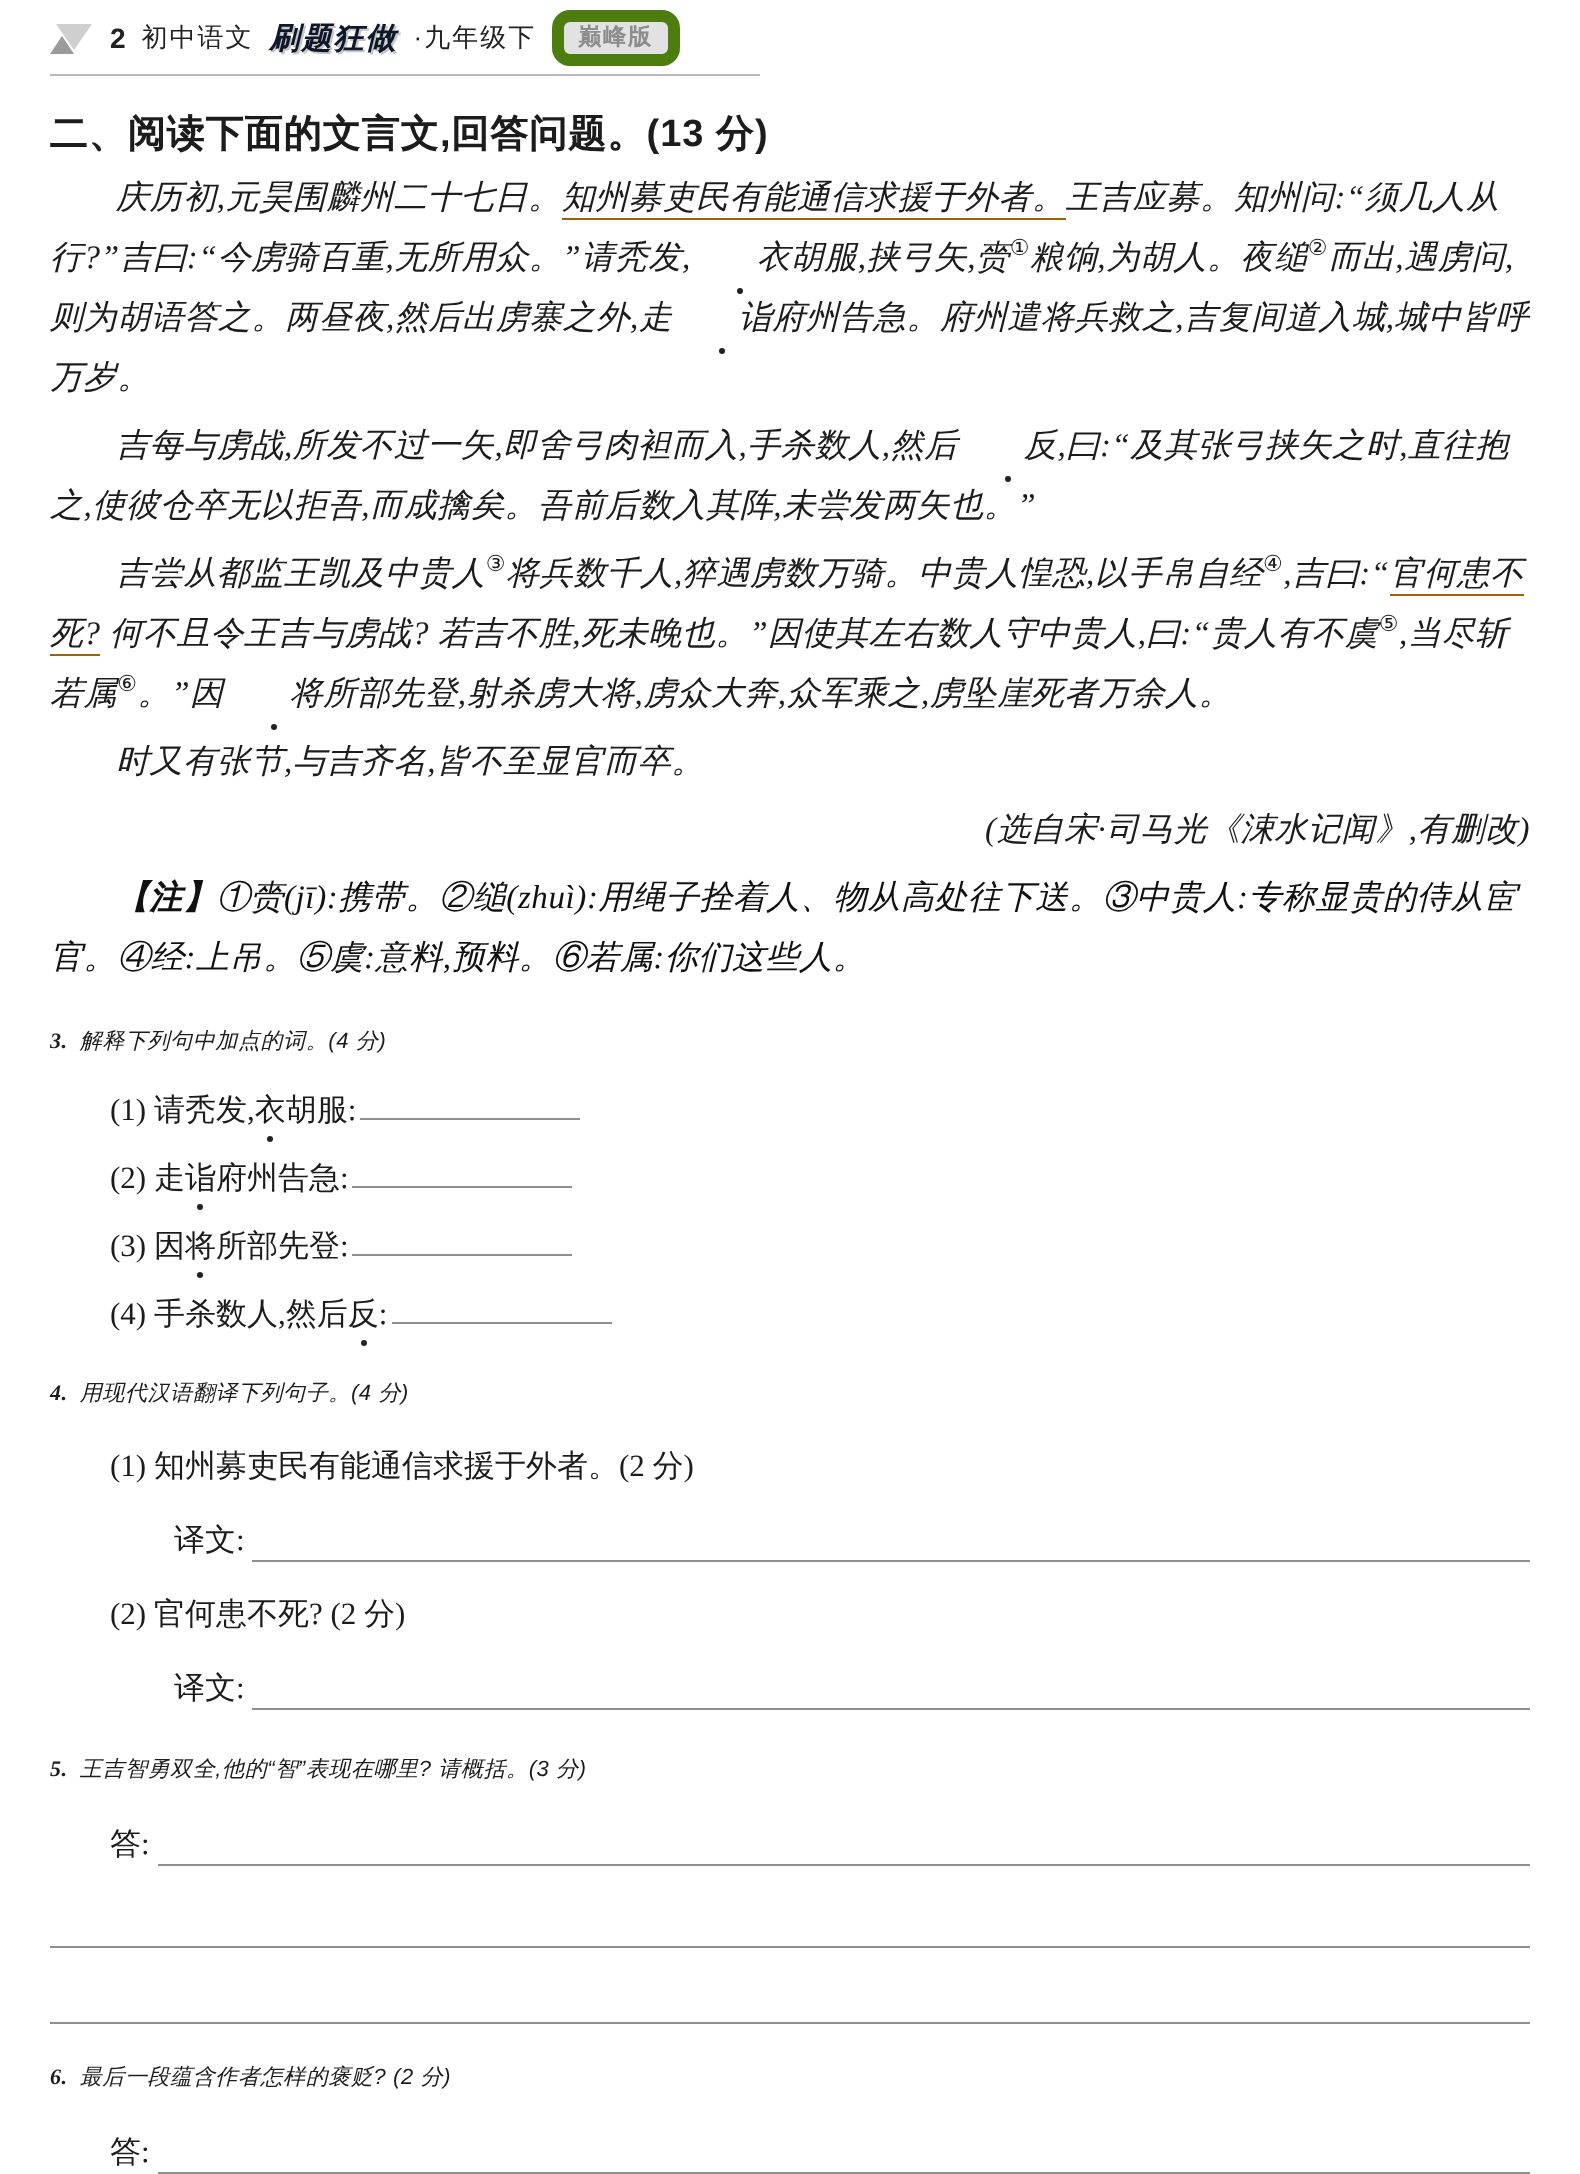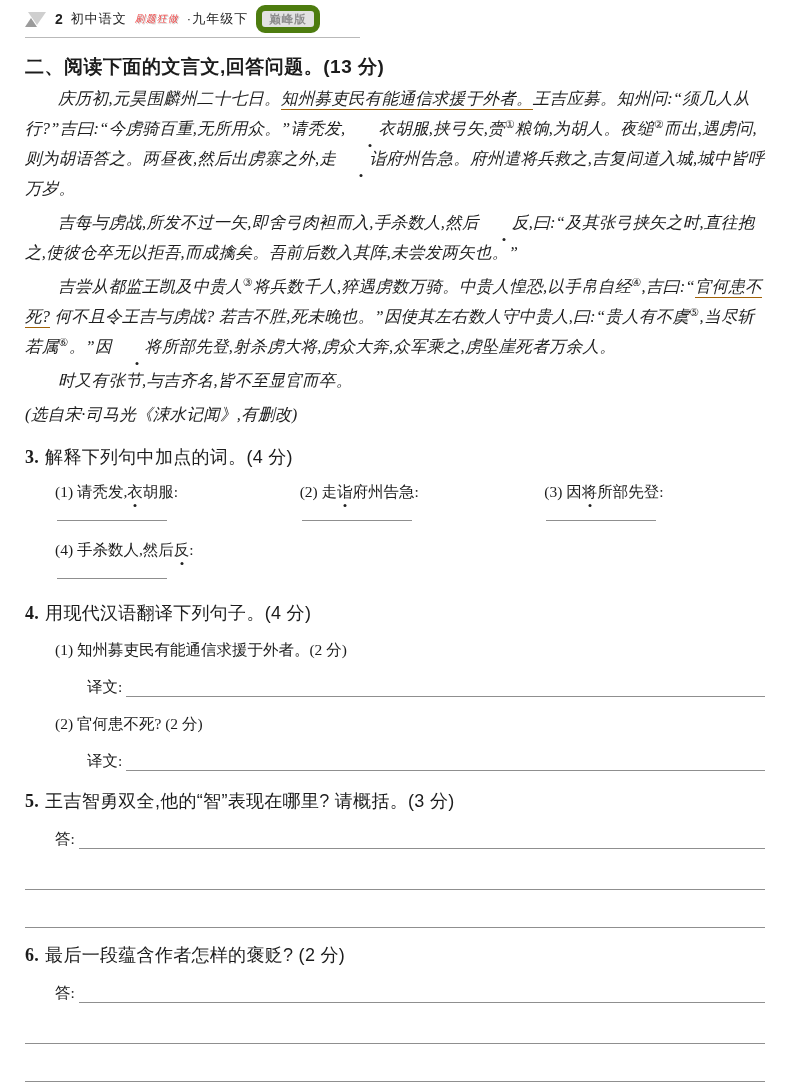--- a/index.html
+++ b/index.html
@@ -16,48 +16,48 @@
     border-bottom:1px solid #b9b9b9;padding:0 40px 4px 0;
     font-family:"Liberation Sans","DejaVu Sans",sans-serif;font-size:13px;color:#222;
   }
   .tri{position:relative;width:22px;height:15px;display:inline-block;}
   .tri .t1{position:absolute;left:3px;top:0;width:0;height:0;
     border-left:9px solid transparent;border-right:9px solid transparent;border-top:13px solid #cfcfcf;}
   .tri .t2{position:absolute;left:0;bottom:0;width:0;height:0;
     border-left:6px solid transparent;border-right:6px solid transparent;border-bottom:9px solid #9b9b9b;}
   .pnum{font-weight:bold;font-size:14px;}
   .btitle{font-weight:normal;letter-spacing:1px;}
-  .slogo{font-weight:normal;font-style:italic;color:#ef4444;letter-spacing:1px;
-    text-shadow:1px 1px 0 #c8c8c8;font-size:10px;}
+  .slogo{font-weight:bold;font-style:italic;color:#0f172a;letter-spacing:1px;
+    text-shadow:1px 1px 0 #c8c8c8;font-size:15px;}
   .badge{border:6px solid #4d7c0f;background:#e2e2e2;color:#8d8d8d;border-radius:9px;
     padding:0 7px;font-size:11.5px;font-weight:bold;letter-spacing:1px;line-height:16px;}
 
   
   .sec-title{margin:16px 0 0 0;font-size:19px;font-weight:bold;
     font-family:"Liberation Sans","DejaVu Sans",sans-serif;letter-spacing:0.5px;}
 
   
   .passage{margin-top:4px;}
   .passage p{margin:4px 0;font-size:16.5px;line-height:30px;text-indent:2em;
     font-style:italic;letter-spacing:0.3px;}
   .ul{border-bottom:1px solid #a16207;padding-bottom:1px;}
   .dotted{position:relative;display:inline-block;}
   .dotted::after{content:"";position:absolute;left:50%;transform:translateX(-50%);
     bottom:-3px;width:3px;height:3px;border-radius:50%;background:#222;}
   sup.circ{font-size:11px;vertical-align:super;line-height:0;font-style:normal;}
-  .source{text-align:left;text-indent:0 !important;font-size:15.5px;margin-top:2px !important;}
+  .source{text-align:right;text-indent:0 !important;font-size:15.5px;margin-top:2px !important;}
   .notes{margin:6px 0 0 0;font-size:13.5px;line-height:25px;font-style:normal;color:#111;}
   .notes b{font-weight:bold;}
 
   
   .q{margin-top:14px;}
-  .stem{font-size:18px;line-height:26px;
-    font-family:"Liberation Sans","DejaVu Sans",sans-serif;letter-spacing:0.3px;}
+  .stem{font-size:11px;line-height:26px;
+    font-family:"Liberation Sans","DejaVu Sans",sans-serif;letter-spacing:0.3px;font-style:italic;}
   .qnum{font-weight:bold;font-family:"Liberation Serif","DejaVu Serif",serif;margin-right:6px;}
-  .items{display:grid;grid-template-columns:1fr 1fr 1fr;column-gap:24px;margin-left:30px;}
+  .items{display:grid;grid-template-columns:1fr;column-gap:24px;margin-left:30px;}
   .item{margin-top:10px;font-size:15.5px;line-height:24px;}
   .blank{display:inline-block;width:110px;border-bottom:1.5px solid #8f8f8f;height:14px;
     vertical-align:baseline;margin-left:2px;}
   .sub{margin:12px 0 0 30px;font-size:15.5px;line-height:24px;}
   .ans-row{display:flex;align-items:flex-end;font-size:15.5px;line-height:26px;}
   .ans-row .fill{flex:1;border-bottom:1.5px solid #8f8f8f;margin:0 0 3px 4px;}
   .trans-row{margin:12px 0 0 62px;}
   .reply-row{margin:12px 0 0 30px;}
   .rule{height:37px;border-bottom:1.5px solid #8f8f8f;}
 </style>
@@ -81,20 +81,21 @@
   </div>
 
   <h2 class="sec-title"><span>二、阅读下面的文言文,回答问题。</span><span>(13 分)</span></h2>
 
   <div class="passage">
     <p><span>庆历初,元昊围麟州二十七日。</span><span class="ul">知州募吏民有能通信求援于外者。</span><span>王吉应募。知州问:“须几人从行?”吉曰:“今虏骑百重,无所用众。”请秃发,</span><span class="dotted">衣</span><span>胡服,挟弓矢,赍</span><sup class="circ">①</sup><span>粮饷,为胡人。夜缒</span><sup class="circ">②</sup><span>而出,遇虏问,则为胡语答之。两昼夜,然后出虏寨之外,走</span><span class="dotted">诣</span><span>府州告急。府州遣将兵救之,吉复间道入城,城中皆呼万岁。</span></p>
     <p><span>吉每与虏战,所发不过一矢,即舍弓肉袒而入,手杀数人,然后</span><span class="dotted">反</span><span>,曰:“及其张弓挟矢之时,直往抱之,使彼仓卒无以拒吾,而成擒矣。吾前后数入其阵,未尝发两矢也。”</span></p>
     <p><span>吉尝从都监王凯及中贵人</span><sup class="circ">③</sup><span>将兵数千人,猝遇虏数万骑。中贵人惶恐,以手帛自经</span><sup class="circ">④</sup><span>,吉曰:“</span><span class="ul">官何患不死?</span><span> 何不且令王吉与虏战? 若吉不胜,死未晚也。”因使其左右数人守中贵人,曰:“贵人有不虞</span><sup class="circ">⑤</sup><span>,当尽斩若属</span><sup class="circ">⑥</sup><span>。”因</span><span class="dotted">将</span><span>所部先登,射杀虏大将,虏众大奔,众军乘之,虏坠崖死者万余人。</span></p>
     <p><span>时又有张节,与吉齐名,皆不至显官而卒。</span></p>
     <p class="source">(选自宋·司马光《涑水记闻》,有删改)</p>
+    <p class="notes"><b>【注】</b><span>①赍(jī):携带。②缒(zhuì):用绳子拴着人、物从高处往下送。③中贵人:专称显贵的侍从宦官。④经:上吊。⑤虞:意料,预料。⑥若属:你们这些人。</span></p>
   </div>
 
   <div class="q">
     <div class="stem"><span class="qnum">3.</span><span>解释下列句中加点的词。(4 分)</span></div>
     <div class="items">
       <div class="item"><span><span>(1) 请秃发,</span><span class="dotted">衣</span><span>胡服:</span></span><span class="blank"></span></div>
       <div class="item"><span><span>(2) 走</span><span class="dotted">诣</span><span>府州告急:</span></span><span class="blank"></span></div>
       <div class="item"><span><span>(3) 因</span><span class="dotted">将</span><span>所部先登:</span></span><span class="blank"></span></div>
       <div class="item"><span><span>(4) 手杀数人,然后</span><span class="dotted">反</span><span>:</span></span><span class="blank"></span></div>
     </div>

